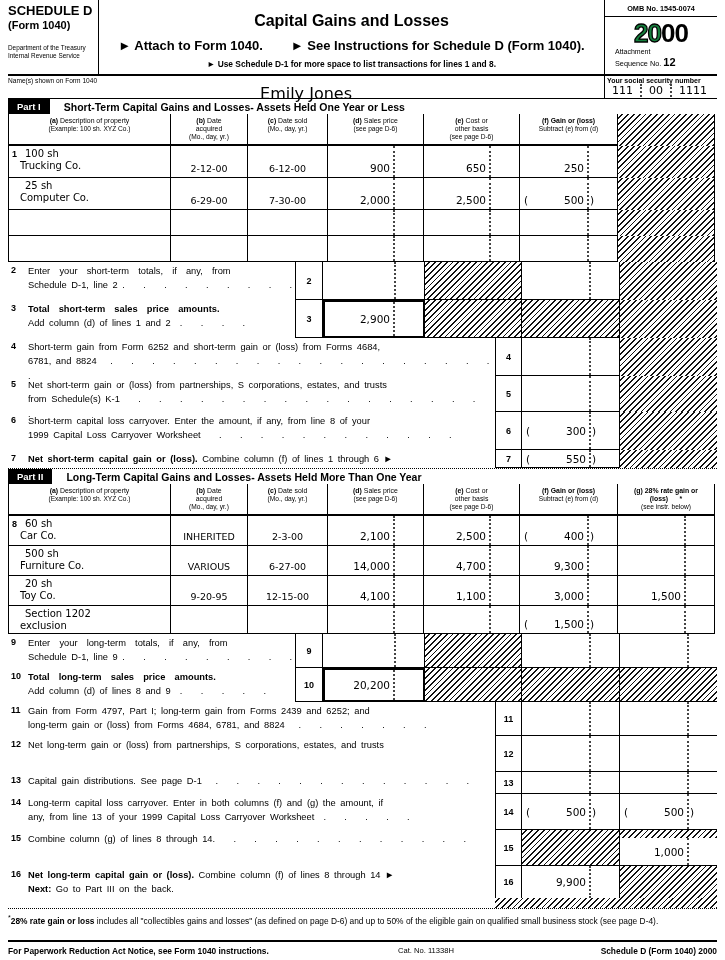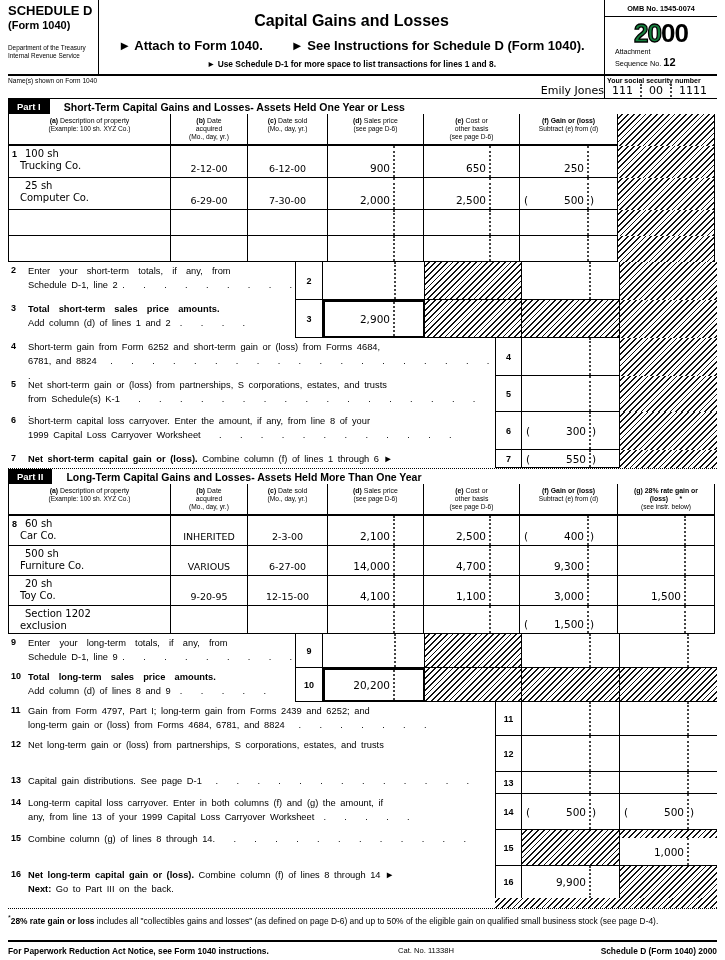--- a/index.html
+++ b/index.html
@@ -23,21 +23,21 @@
   .year { font-size:26px; font-weight:bold; line-height:1; padding-top:3px; letter-spacing:-1px; }
   .year .o { color:#15803d; -webkit-text-stroke:1.3px #000; }
   .att { font-size:7px; text-align:left; padding-left:10px; margin-top:2px; line-height:1.2; }
   .seq { font-size:7.3px; text-align:left; padding-left:10px; }
   .seq b { font-size:11px; }
 
   
   .namerow { height:23px; display:flex; border-bottom:1.5px solid #000; }
   .nr-l { flex:1; position:relative; }
   .nr-label { font-size:6.6px; position:absolute; top:1px; left:0; }
-  .nr-name { text-align:right; padding-top:8px; font-size:11px; }
+  .nr-name { text-align:center; padding-top:8px; font-size:16px; }
   .nr-r { width:113px; border-left:1.5px solid #000; }
   .ssn-label { font-size:7px; font-weight:bold; padding:1px 0 0 2px; }
   .ssn { display:flex; justify-content:flex-start; font-size:11px; margin-top:0; }
   .ssn span { padding:0 7px; }
   .ssn span + span { border-left:2px dotted #444; }
 
   
   .pbar { height:15px; display:flex; align-items:stretch; }
   .pbar2 { height:16px; border-top:1.5px dotted #000; }
   .badge { background:#000; color:#fff; font-weight:bold; font-size:9.5px; padding:0 9px; display:flex; align-items:center; }

